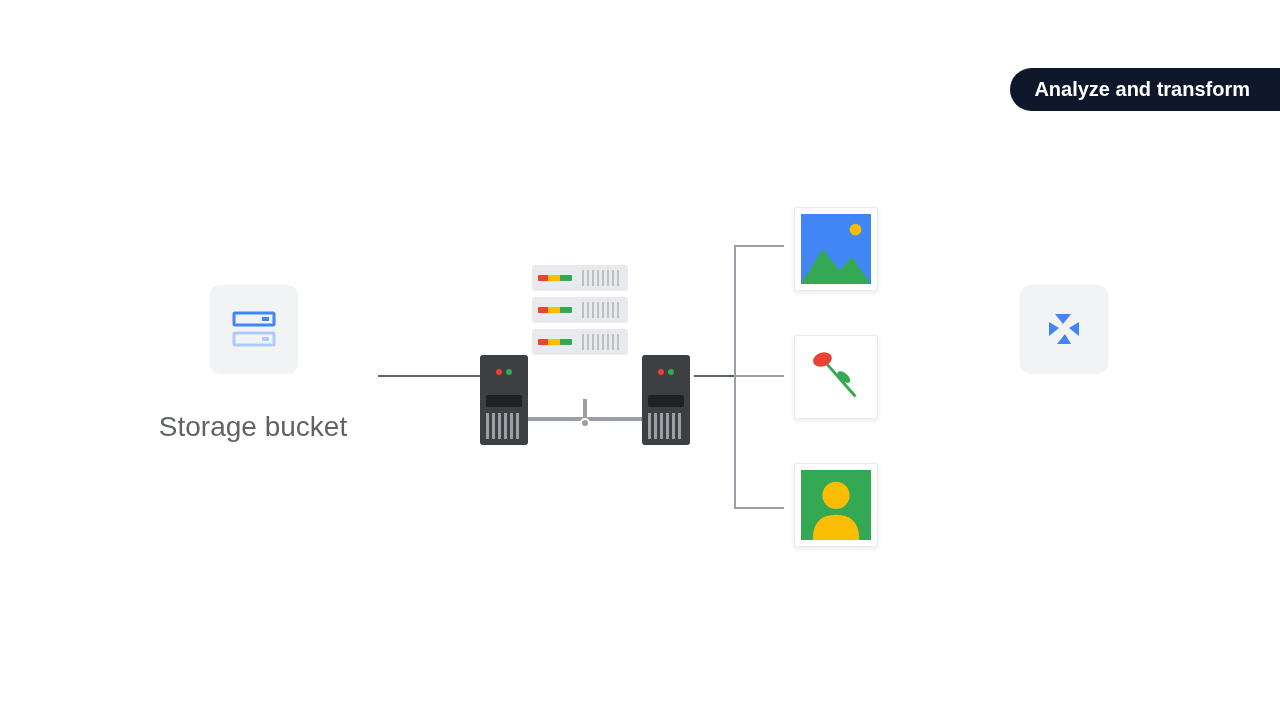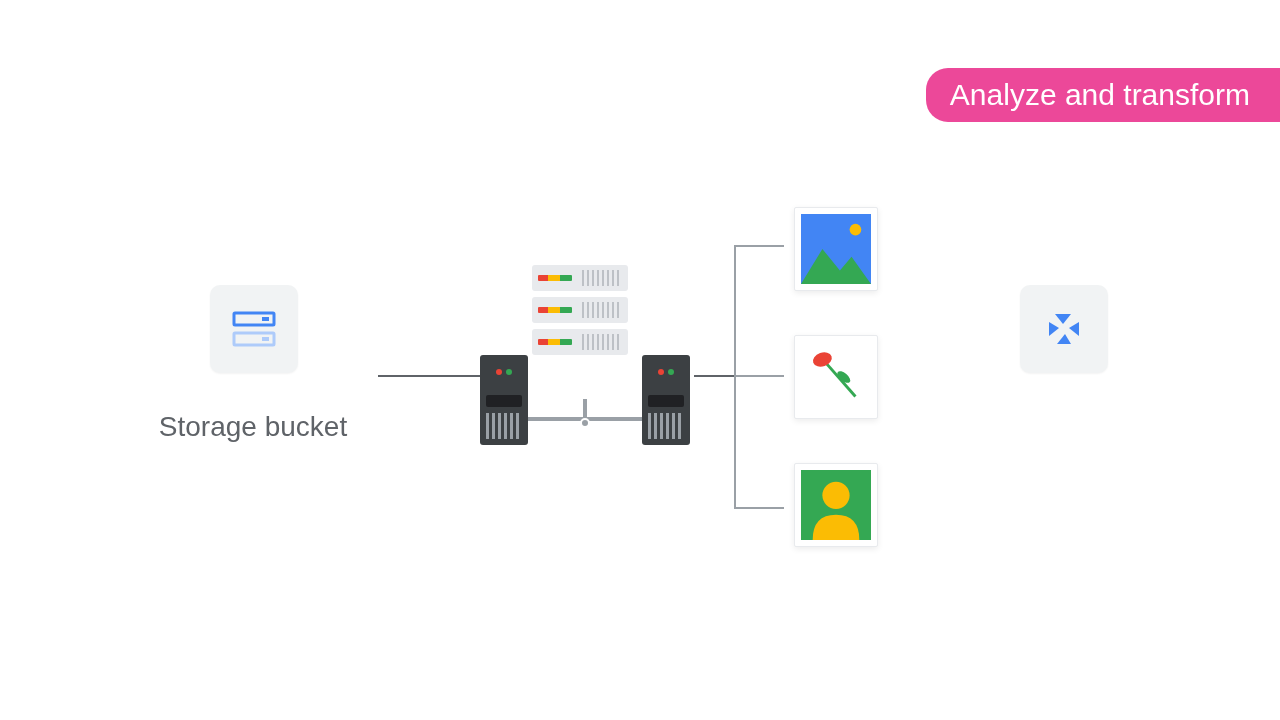--- a/index.html
+++ b/index.html
@@ -8,26 +8,26 @@
       height: 720px;
       background: #fff;
       font-family: 'Google Sans', 'Product Sans', Arial, sans-serif;
       position: relative;
       overflow: hidden;
     }
     .badge {
       position: absolute;
       top: 68px;
       right: 0;
-      background: #ec4899;
+      background: #0f172a;
       color: #fff;
       padding: 10px 30px 10px 24px;
       border-radius: 22px 0 0 22px;
-      font-size: 30px;
-      font-weight: 400;
+      font-size: 20px;
+      font-weight: 700;
     }
     .diagram {
       position: absolute;
       top: 17px;
       left: 0;
       width: 1027px;
       height: 720px;
     }
     .tile {
       position: absolute;

